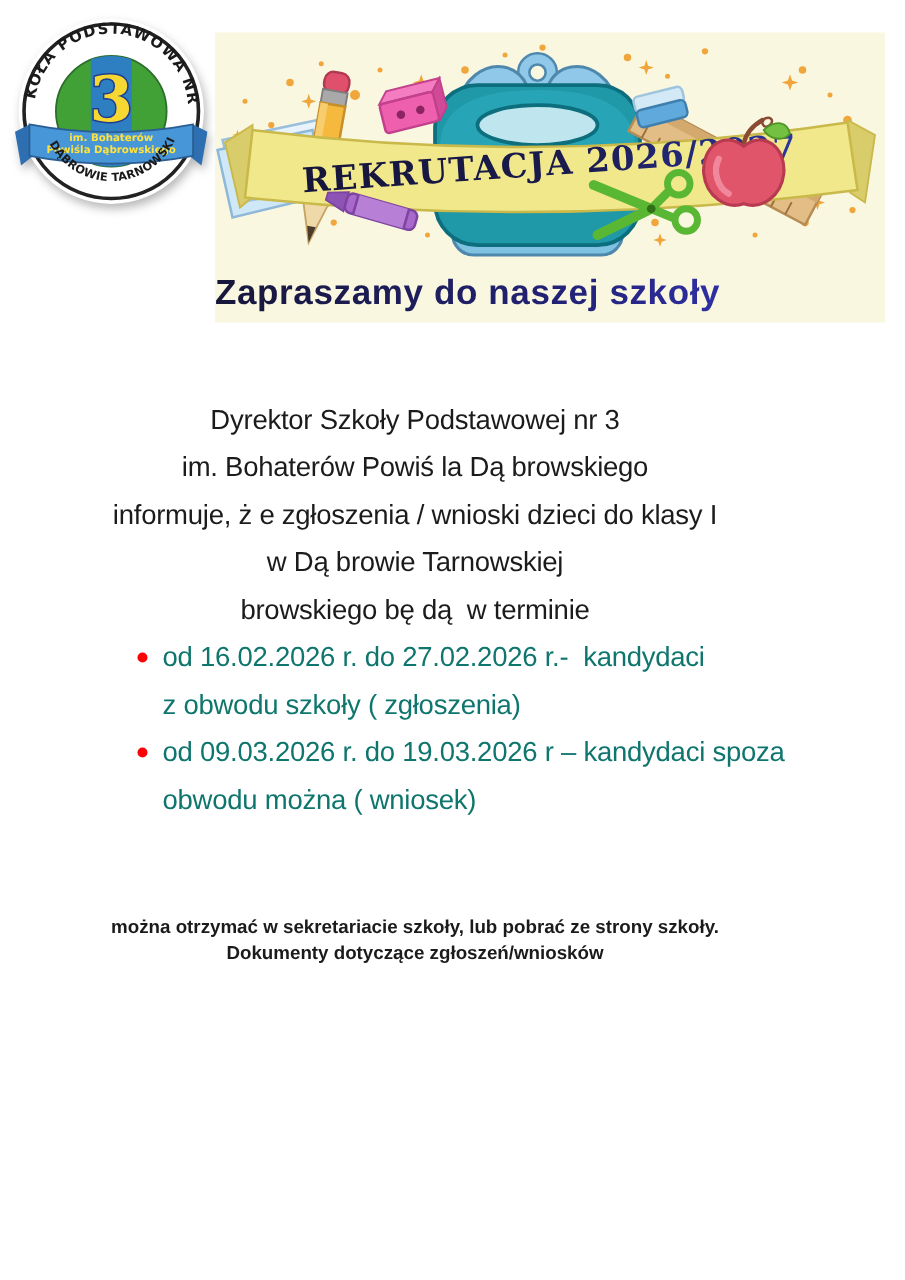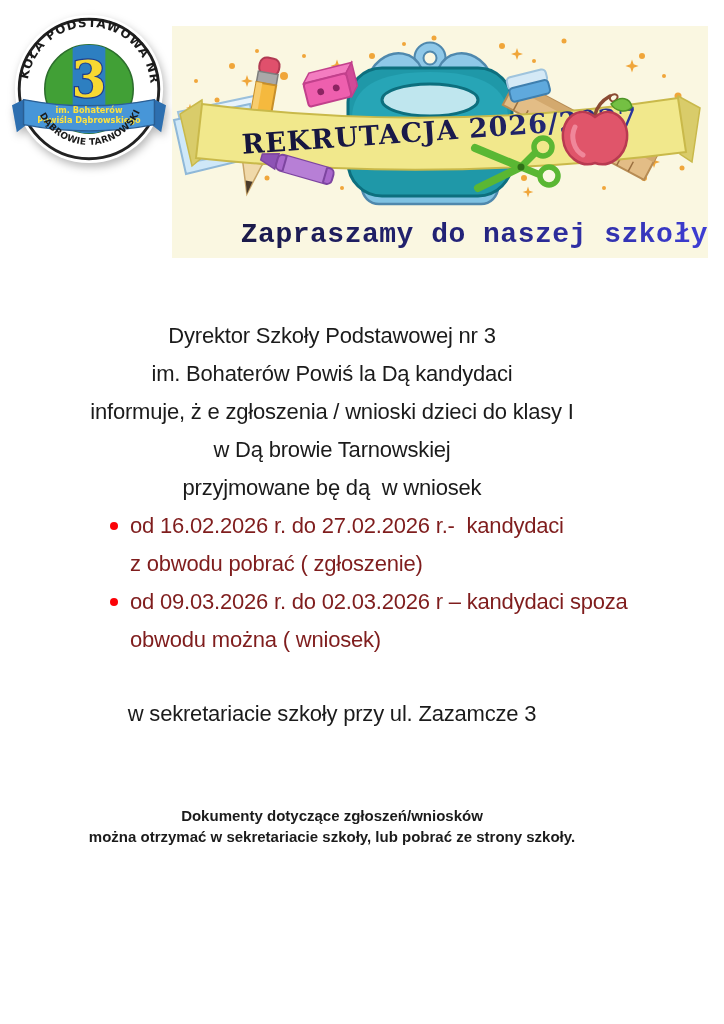--- a/index.html
+++ b/index.html
@@ -6,31 +6,31 @@
   .page{position:relative;width:724px;height:1024px;background:#ffffff;overflow:hidden;
         font-family:"Liberation Sans",sans-serif;color:#1b1b1b;}
 
   
   .logo-wrap{position:absolute;left:12px;top:12px;width:154px;height:158px;}
   .logo-wrap svg{filter:drop-shadow(2px 4px 4px rgba(0,0,0,.28));}
 
   
   .banner{position:absolute;left:172px;top:26px;width:536px;height:232px;background:#faf7e1;}
   .banner-art{position:absolute;left:0;top:0;}
-  .tagline{position:absolute;left:0;bottom:8px;width:100%;text-align:right;
-           font-family:Liberation Mono, monospace;font-weight:bold;font-size:28px;
+  .tagline{position:absolute;left:0;bottom:8px;width:100%;text-align:left;
+           font-family:Liberation Sans, sans-serif;font-weight:bold;font-size:28px;
            background:linear-gradient(90deg,#17173a 0%,#23237a 55%,#3d3dd4 100%);
            -webkit-background-clip:text;background-clip:text;color:transparent;
            letter-spacing:.5px;white-space:nowrap;}
 
   
   .content{position:absolute;left:0;top:317px;width:664px;text-align:center;
            font-size:22px;line-height:38px;letter-spacing:-.2px;}
   .line{margin:0;white-space:pre-wrap;}
-  .bullets{list-style:none;margin:0 0 0 108px;padding:0;text-align:left;color:#7f1d1d;}
+  .bullets{list-style:none;margin:0 0 0 108px;padding:0;text-align:left;color:#0f766e;}
   .bullets li{position:relative;padding-left:22px;}
   .bullet-dot{position:absolute;left:2px;top:15px;width:8px;height:8px;border-radius:50%;background:#fb0207;}
   .bullet-line{white-space:pre-wrap;}
   .location{margin-top:36px;}
   .footer-note{margin-top:72px;font-weight:bold;font-size:15px;line-height:21px;letter-spacing:0;}
   .footer-note p{margin:0;white-space:pre-wrap;}
 </style>
 </head>
 <body>
 
@@ -219,38 +219,37 @@
         <circle cx="377" cy="150" r="9" fill="none" stroke="#5ab733" stroke-width="5.5"></circle>
         <circle cx="349" cy="141" r="3.5" fill="#2f7018"></circle>
       </g>
     </svg>
 
     <div class="tagline">Zapraszamy do naszej szkoły</div>
   </div>
 
   <main class="content">
     <p class="line">Dyrektor Szkoły Podstawowej nr 3</p>
-    <p class="line">im. Bohaterów Powiś la Dą kandydaci</p>
+    <p class="line">im. Bohaterów Powiś la Dą browskiego</p>
     <p class="line">informuje, ż e zgłoszenia / wnioski dzieci do klasy I</p>
     <p class="line">w Dą browie Tarnowskiej</p>
-    <p class="line">przyjmowane bę dą  w wniosek</p>
+    <p class="line">browskiego bę dą  w terminie</p>
 
     <ul class="bullets">
       <li>
         <span class="bullet-dot"></span>
         <div class="bullet-line">od 16.02.2026 r. do 27.02.2026 r.-  kandydaci</div>
-        <div class="bullet-line">z obwodu pobrać ( zgłoszenie)</div>
+        <div class="bullet-line">z obwodu szkoły ( zgłoszenia)</div>
       </li>
       <li>
         <span class="bullet-dot"></span>
-        <div class="bullet-line">od 09.03.2026 r. do 02.03.2026 r – kandydaci spoza</div>
+        <div class="bullet-line">od 09.03.2026 r. do 19.03.2026 r – kandydaci spoza</div>
         <div class="bullet-line">obwodu można ( wniosek)</div>
       </li>
     </ul>
 
-    <p class="line location">w sekretariacie szkoły przy ul. Zazamcze 3</p>
 
     <div class="footer-note">
+      <p>można otrzymać w sekretariacie szkoły, lub pobrać ze strony szkoły.</p>
       <p>Dokumenty dotyczące zgłoszeń/wniosków</p>
-      <p>można otrzymać w sekretariacie szkoły, lub pobrać ze strony szkoły.</p>
     </div>
   </main>
 </div>
 
 </body></html>

